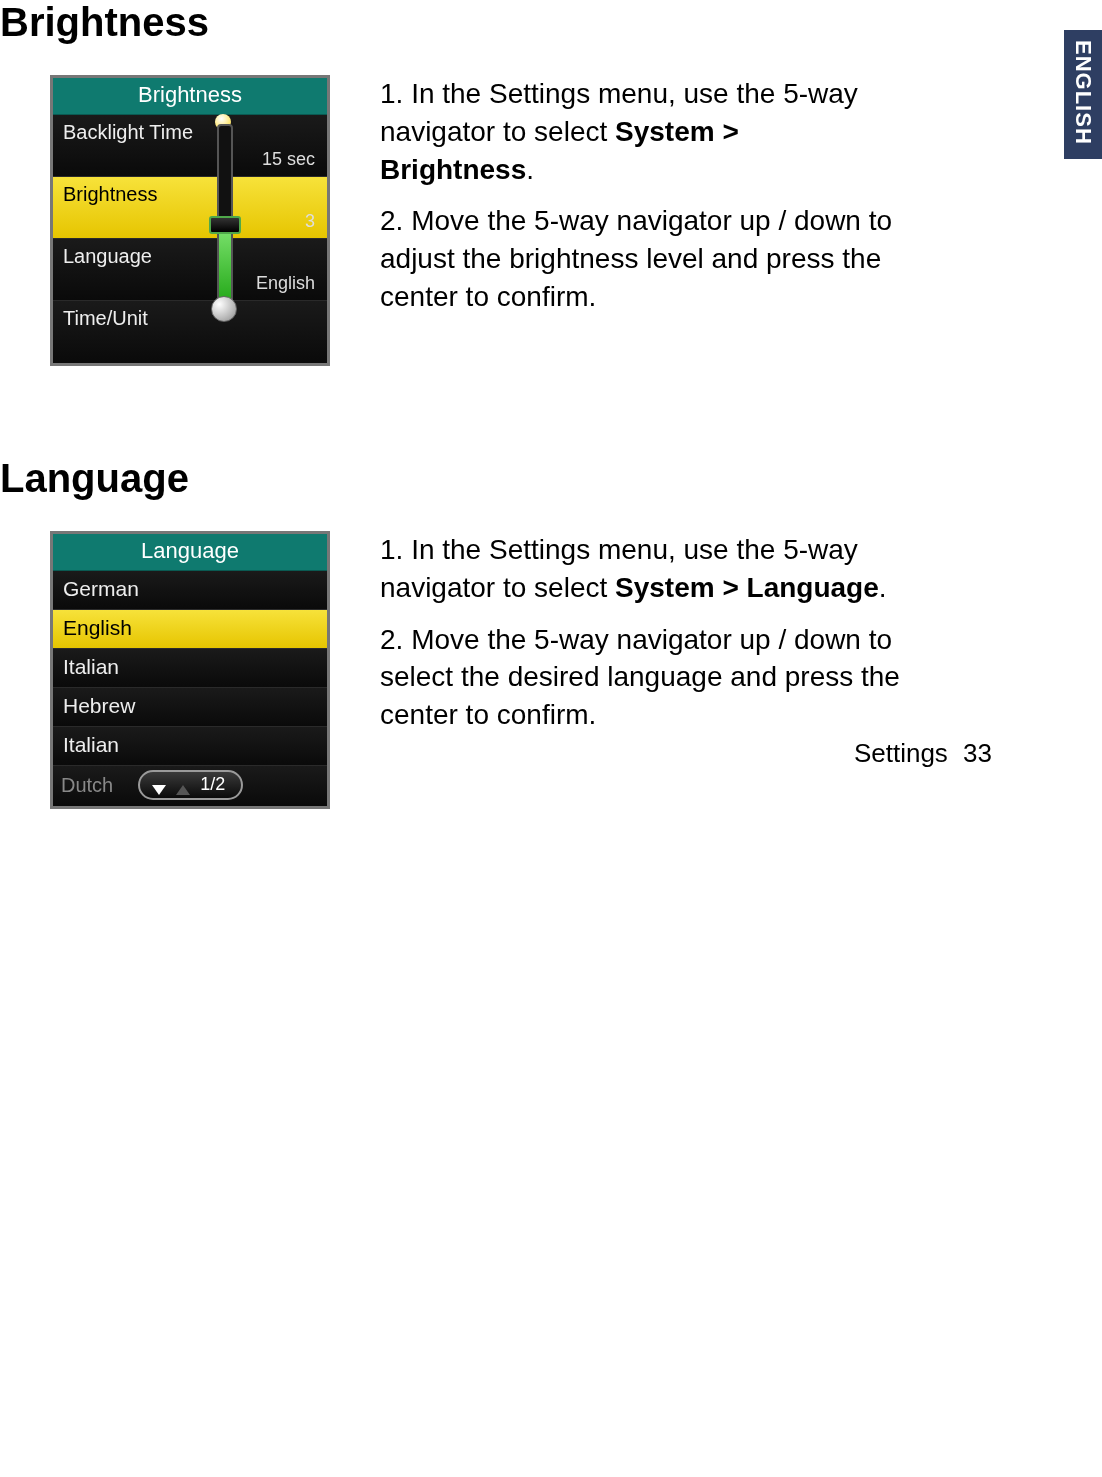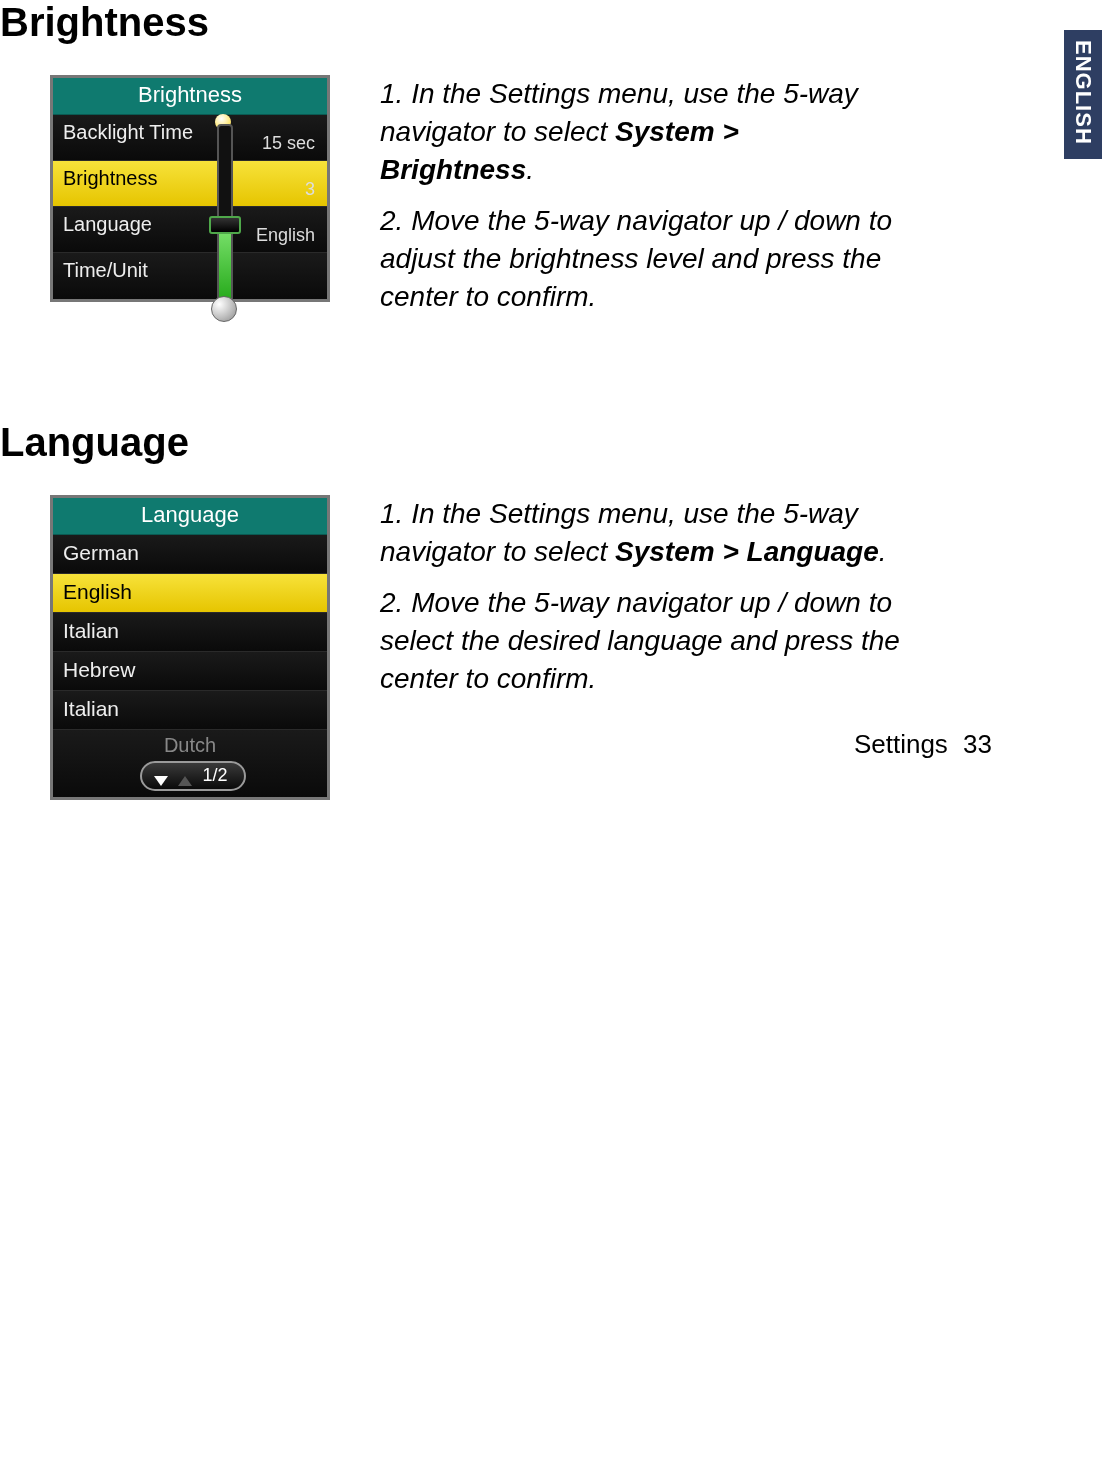--- a/index.html
+++ b/index.html
@@ -63,21 +63,21 @@
   .row {
     position: relative;
     border-bottom: 1px solid #2a2a2a;
     color: #eee;
     font-family: Arial, sans-serif;
     font-size: 20px;
     box-sizing: border-box;
     background: linear-gradient(#1a1a1a,#0a0a0a);
   }
   .row.tall {
-    height: 46px;
+    height: 62px;
     padding: 6px 10px 4px 10px;
   }
   .row.tall .val {
     position: absolute;
     right: 12px;
     bottom: 6px;
     font-size: 18px;
     color: #ddd;
   }
   .row.sel {
@@ -155,27 +155,26 @@
     background: linear-gradient(#ccc,#888);
     margin: 0 auto;
     border-radius: 1px;
   }
   .brightness-screen { position: relative; }
   .lang-screen .row.simple { font-size: 21px; }
   .lang-footer {
     display: flex;
     align-items: center;
     justify-content: flex-start;
-    gap: 4px;
+    gap: 19px;
     padding: 4px 8px 6px 8px;
     background: linear-gradient(#1a1a1a,#0a0a0a);
     color: #888;
     font-size: 20px;
     font-family: Arial, sans-serif;
-    flex-direction: column;
   }
   .pill {
     display: inline-flex;
     align-items: flex-end;
     gap: 10px;
     background: linear-gradient(#3a3a3a,#0a0a0a);
     border: 2px solid #9a9a9a;
     border-radius: 999px;
     padding: 2px 16px 3px 12px;
     color: #fff;
@@ -192,21 +191,21 @@
     width: 0; height: 0;
     border-left: 7px solid transparent;
     border-right: 7px solid transparent;
     border-bottom: 10px solid #555;
   }
   .instructions {
     font-size: 28px;
     line-height: 1.35;
     max-width: 520px;
   }
-  .instructions .step { margin-bottom: 14px; font-style: italic; }
+  .instructions .step { margin-bottom: 14px; }
   .instructions .num { display:inline; }
   .instructions .body { display:inline; }
   .instructions b { font-weight: 800; }
   .footer {
     position: absolute;
     bottom: 40px;
     right: 110px;
     font-size: 26px;
   }
   .footer .pg { margin-left: 8px; }

